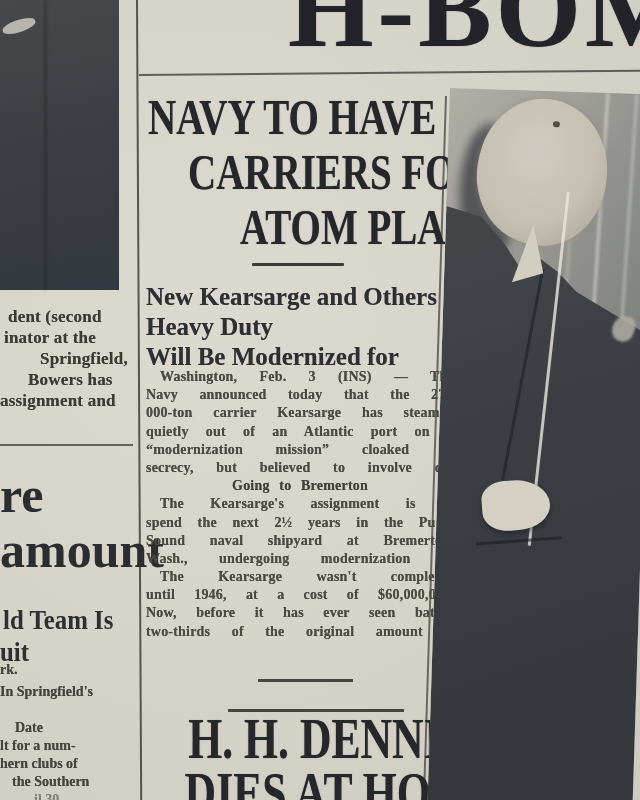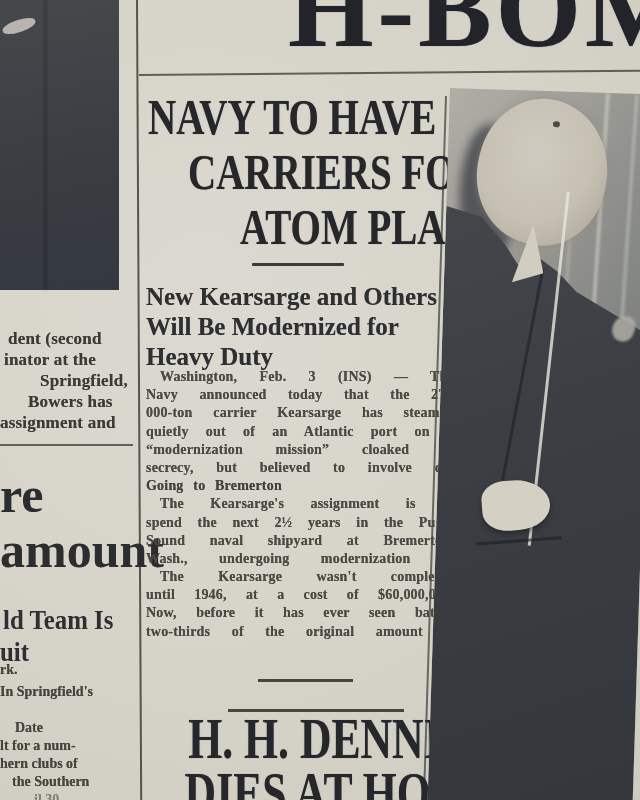--- a/index.html
+++ b/index.html
@@ -29,42 +29,42 @@
   .photo-left{left:0;top:0;width:119px;height:290px;
     background:linear-gradient(170deg,#45494c 0%,#3a3e42 55%,#343840 100%);}
   .photo-left .crease{position:absolute;left:44px;top:0;width:3px;height:290px;
     background:rgba(0,0,0,.18);filter:blur(1px);}
   .photo-left .scratch{position:absolute;left:2px;top:20px;width:34px;height:12px;
     background:#ccc9c0;border-radius:45%;transform:rotate(-18deg);opacity:.85;}
 
   
   .left-col{left:0;top:0;width:133px;color:#3b3a35;}
   .cap{position:absolute;width:130px;font-size:17px;font-weight:bold;letter-spacing:.2px;
-    white-space:nowrap;text-shadow:0 0 .5px rgba(59,58,53,.7);margin-top:22px;}
+    white-space:nowrap;text-shadow:0 0 .5px rgba(59,58,53,.7);}
   .rule-left{left:0;top:444px;width:133px;height:2px;background:#45443e;opacity:.8;}
   .bigfrag{position:absolute;font-size:50px;font-weight:bold;color:#2c2d30;white-space:nowrap;}
   .midfrag{position:absolute;font-size:27px;font-weight:bold;color:#2e2f32;white-space:nowrap;
     transform:scaleX(.92);transform-origin:left;}
   .smallfrag{position:absolute;font-size:14px;font-weight:bold;color:#44433d;white-space:nowrap;
     text-shadow:0 0 .4px rgba(68,67,61,.7);}
 
   
   .hl{left:146px;width:312px;font-weight:bold;color:#26272b;font-size:50px;white-space:nowrap;
     text-shadow:0 0 1px rgba(38,39,43,.5);text-align:center;}
   .hl span{display:inline-block;transform:scaleX(.78);transform-origin:left;}
   .rule-deck{left:252px;top:263px;width:92px;height:3px;background:#3c3b37;border-radius:1px;}
   .deck{left:146px;top:282px;width:308px;text-align:left;font-weight:bold;
     font-size:25px;line-height:30px;color:#2e2f33;white-space:nowrap;
     text-shadow:0 0 .6px rgba(46,47,51,.55);}
   .body-col{left:146px;top:368px;width:308px;font-size:14px;font-weight:bold;
     color:#4a4943;letter-spacing:.2px;text-shadow:0 0 .5px rgba(74,73,67,.75);}
   .bl{height:18.2px;line-height:18.2px;text-align:justify;text-align-last:justify;}
   .bl.last{text-align-last:left;}
   .bl.ind{text-indent:14px;}
-  .crosshead{height:18.2px;line-height:18.2px;text-align:left;word-spacing:6px;color:#403f39;}
+  .crosshead{height:18.2px;line-height:18.2px;text-align:center;word-spacing:6px;color:#403f39;}
   .rule-cont-top{left:258px;top:679px;width:95px;height:3px;background:#46453f;}
   .continued{left:146px;top:684px;width:308px;height:19px;line-height:19px;text-align:center;
     font-size:15px;font-weight:bold;word-spacing:7px;color:#3c3b36;
     text-shadow:0 0 .5px rgba(60,59,54,.7);}
   .rule-cont-bottom{left:228px;top:709px;width:176px;height:3px;background:#46453f;}
   .dennison{left:140px;top:712px;width:316px;text-align:center;font-weight:bold;
     font-size:56px;color:#26272b;white-space:nowrap;text-shadow:0 0 1px rgba(38,39,43,.5);}
   .dennison div{height:54px;line-height:54px;}
   .dennison span{display:inline-block;transform:scaleX(.78);transform-origin:center;}
 
@@ -142,22 +142,22 @@
   </div>
 
   <div class="abs hl" style="top:88px;padding-left:2px"><span>NAVY TO HAVE</span></div>
   <div class="abs hl" style="top:143px;padding-left:42px"><span>CARRIERS FOR</span></div>
   <div class="abs hl" style="top:198px;padding-left:94px"><span>ATOM PLANES</span></div>
 
   <div class="abs rule-deck"></div>
 
   <div class="abs deck">
     <div>New Kearsarge and Others</div>
+    <div>Heavy Duty</div>
     <div>Will Be Modernized for</div>
-    <div>Heavy Duty</div>
   </div>
 
   <div class="abs body-col">
     <div class="bl ind">Washington, Feb. 3 (INS) — The</div>
     <div class="bl">Navy announced today that the 27,-</div>
     <div class="bl">000-ton carrier Kearsarge has steamed</div>
     <div class="bl">quietly out of an Atlantic port on a</div>
     <div class="bl">“modernization mission” cloaked in</div>
     <div class="bl">secrecy, but believed to involve de-</div>
     <div class="crosshead">Going to Bremerton</div>

